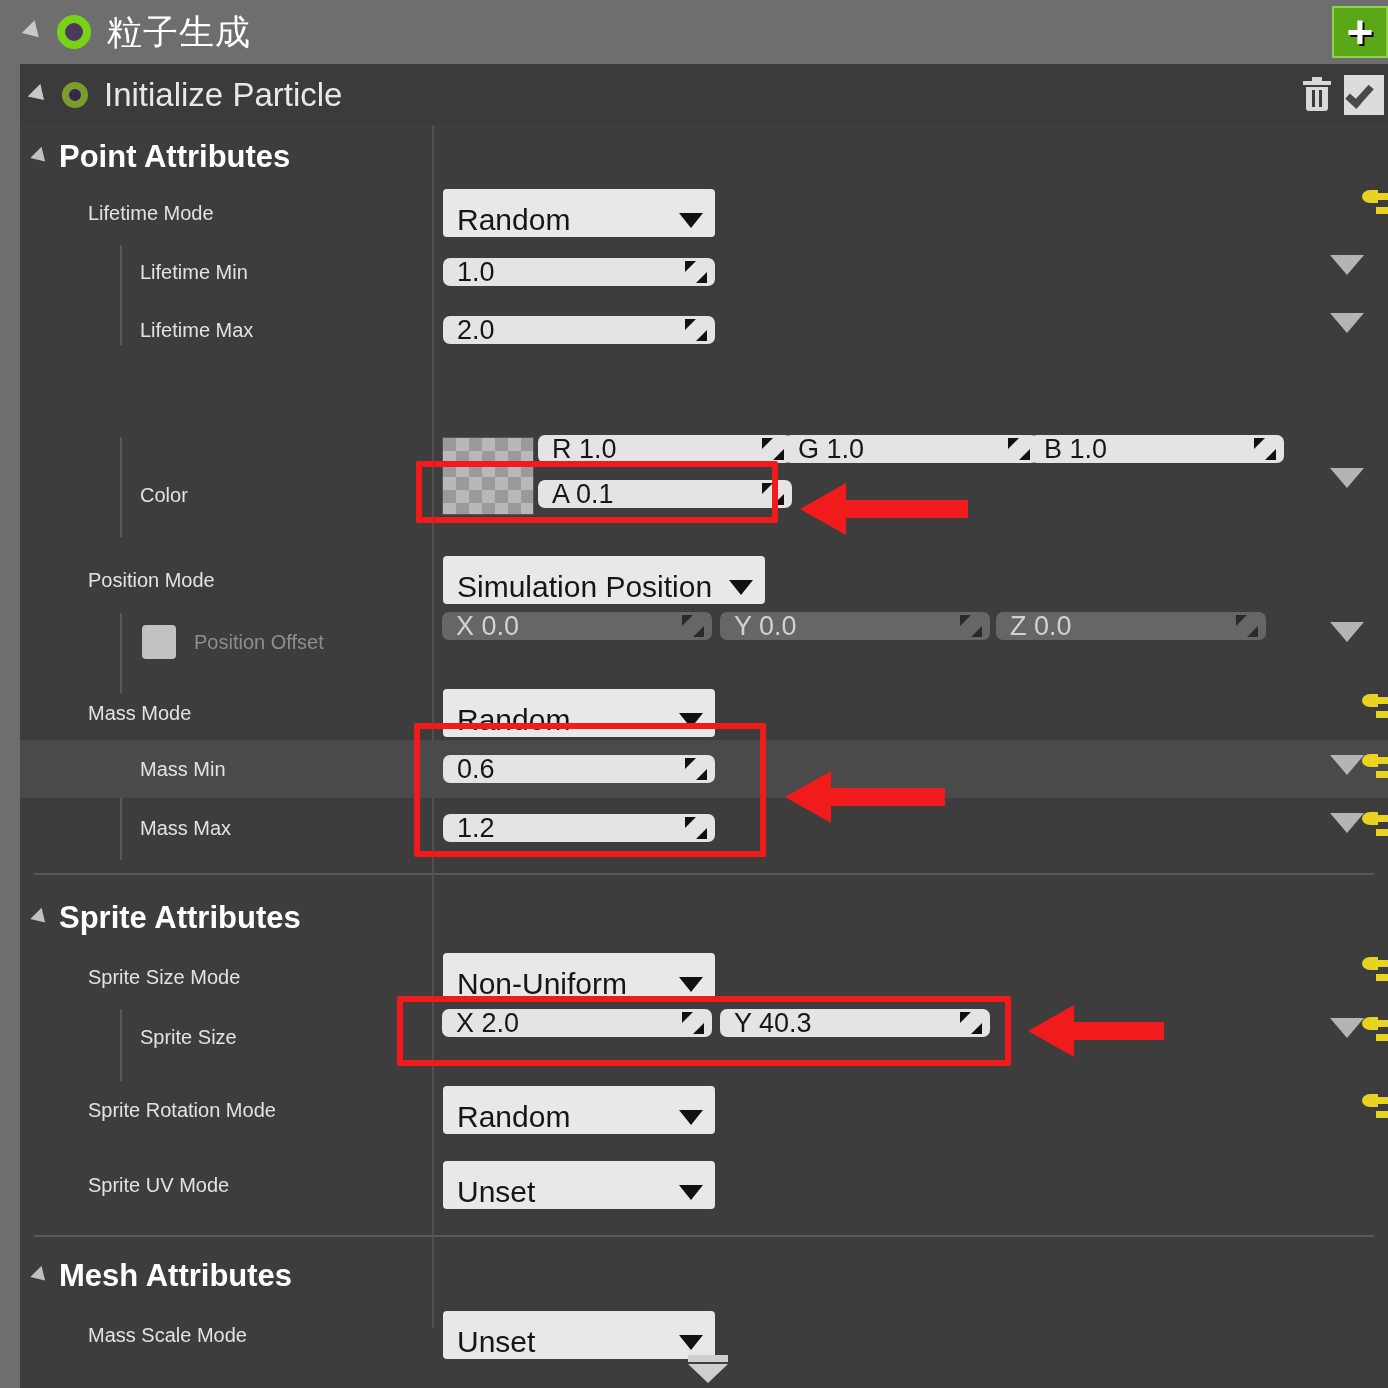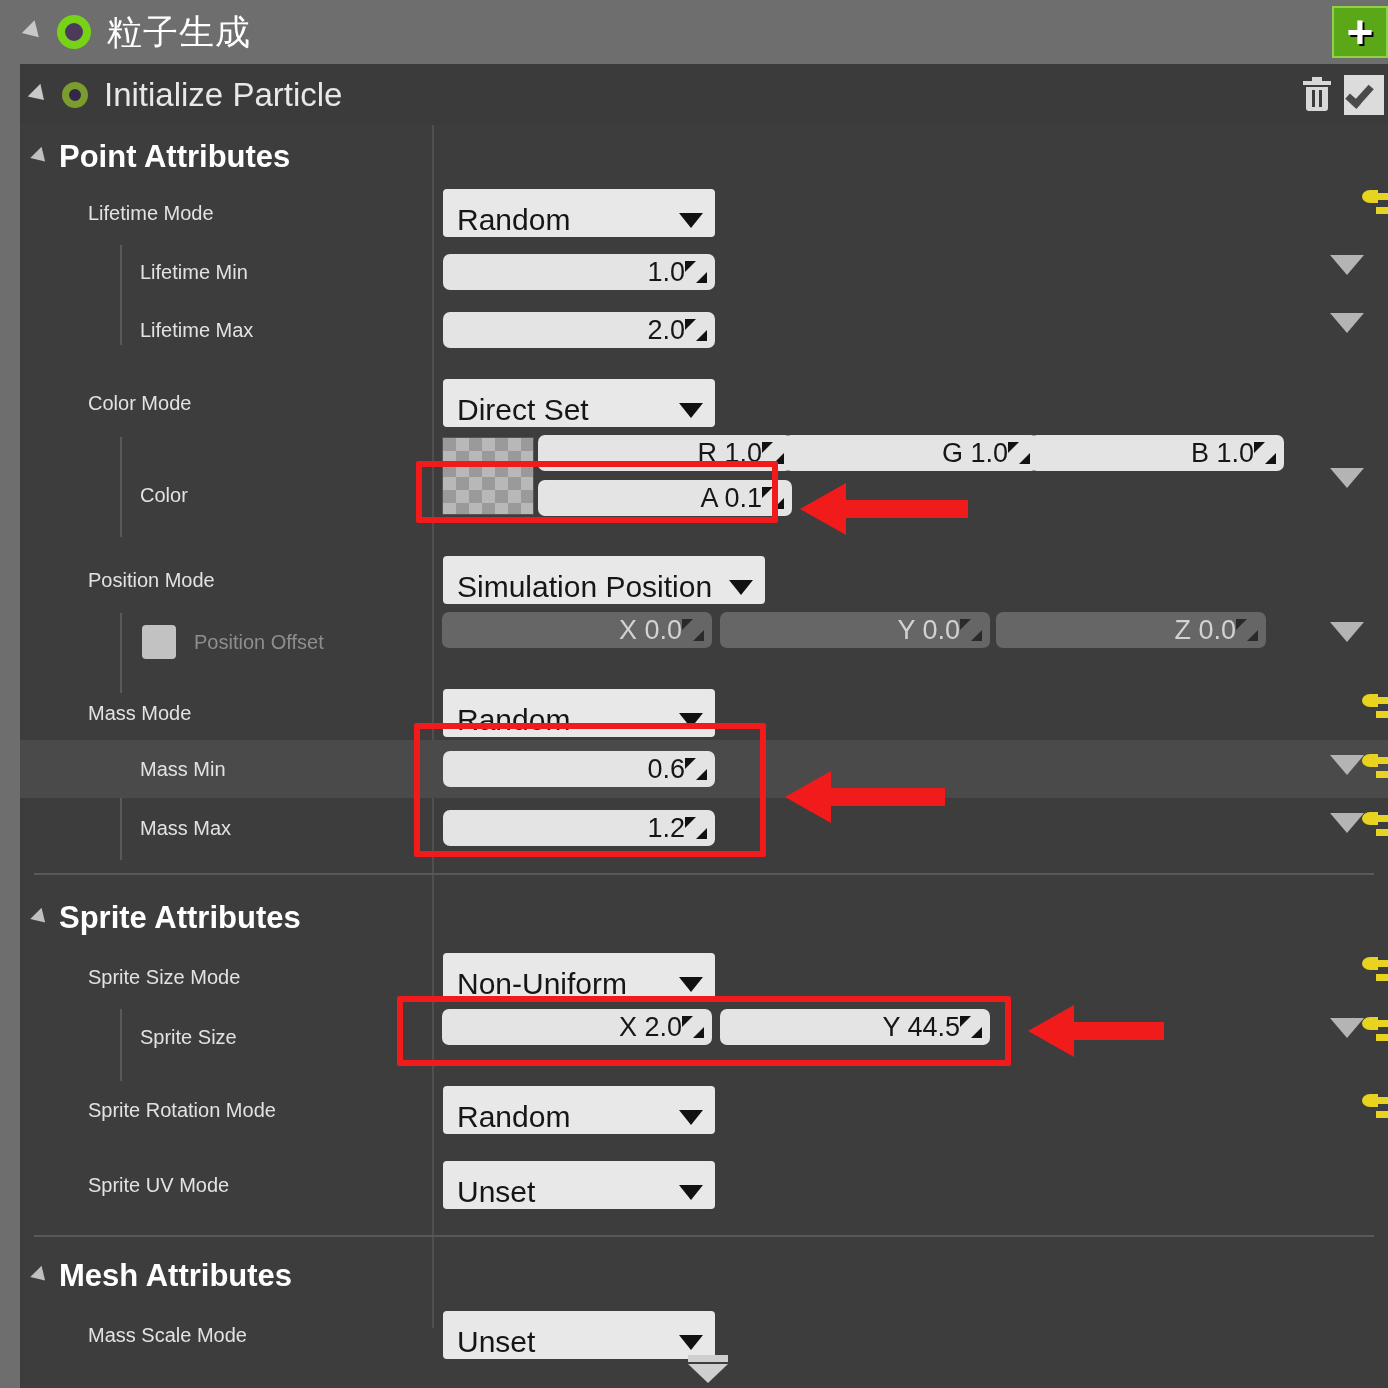--- a/index.html
+++ b/index.html
@@ -115,22 +115,22 @@
     height: 48px; background: #e8e8e8; border-radius: 4px;
     display: flex; align-items: center; justify-content: space-between;
     padding: 14px 12px 0 14px; color: #161616; font-size: 30px;
   }
   .combo .caret {
     width: 0; height: 0; border-left: 12px solid transparent;
     border-right: 12px solid transparent; border-top: 15px solid #111;
     margin-left: 10px; flex: none;
   }
   .numfield {
-    height: 36px; background: #e4e4e4; border-radius: 7px;
-    display: flex; align-items: center; justify-content: flex-end;
+    height: 28px; background: #e4e4e4; border-radius: 7px;
+    display: flex; align-items: center; justify-content: space-between;
     padding: 0 8px 0 14px; color: #161616; font-size: 27px; position: relative;
   }
   .numfield.disabled { background: #666666; color: #d2d2d2; }
   .spin { width: 22px; height: 22px; position: relative; flex: none; }
   .spin .t1, .spin .t2 {
     position: absolute; width: 0; height: 0;
   }
   .spin .t1 { left: 0; top: 0; border-top: 11px solid #111; border-right: 11px solid transparent; }
   .spin .t2 { right: 0; bottom: 0; border-bottom: 11px solid #111; border-left: 11px solid transparent; }
   .numfield.disabled .spin .t1 { border-top-color: #2a2a2a; }
@@ -259,27 +259,20 @@
       <div class="lbl" style="margin-left:120px;">Lifetime Max</div>
       <div class="numfield" style="position:absolute;left:423px;width:272px;">
         <span>2.0</span>
         <span class="spin">
             <i class="t1"></i>
             <i class="t2"></i>
           </span>
       </div>
     </div>
 
-    <div class="row" style="top:248px;height:60px;">
-      <div class="lbl" style="margin-left:68px;">Color Mode</div>
-      <div class="combo" style="position:absolute;left:423px;width:272px;">
-        <span>Direct Set</span>
-        <span class="caret"></span>
-      </div>
-    </div>
 
     <div class="indent-line" style="left:100px;top:312px;height:100px;"></div>
 
     <div class="row" style="top:310px;height:120px;">
       <div class="lbl" style="margin-left:120px;">Color</div>
     </div>
     <div class="swatch" style="position:absolute;left:422px;top:312px;"></div>
 
     <div class="numfield" style="position:absolute;left:518px;top:310px;width:254px;">
       <span>R 1.0</span>
@@ -401,21 +394,21 @@
       <div class="lbl" style="margin-left:120px;">Sprite Size</div>
     </div>
     <div class="numfield" style="position:absolute;left:422px;top:884px;width:270px;">
       <span>X 2.0</span>
       <span class="spin">
           <i class="t1"></i>
           <i class="t2"></i>
         </span>
     </div>
     <div class="numfield" style="position:absolute;left:700px;top:884px;width:270px;">
-      <span>Y 44.5</span>
+      <span>Y 40.3</span>
       <span class="spin">
           <i class="t1"></i>
           <i class="t2"></i>
         </span>
     </div>
 
     <div class="row" style="top:955px;height:60px;">
       <div class="lbl" style="margin-left:68px;">Sprite Rotation Mode</div>
       <div class="combo" style="position:absolute;left:423px;width:272px;">
         <span>Random</span>

